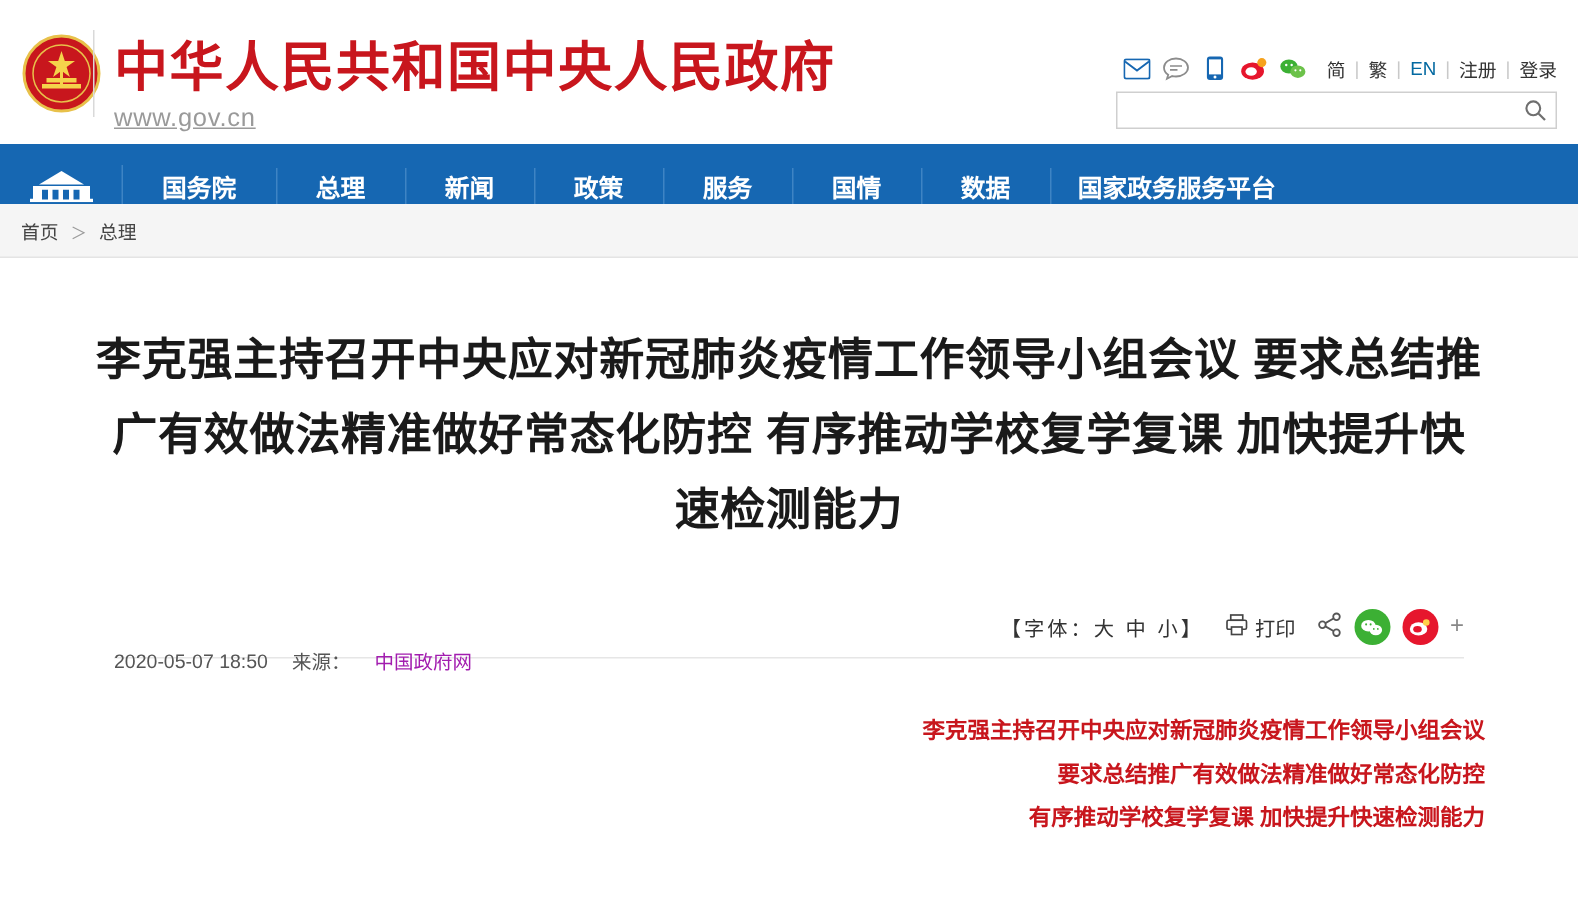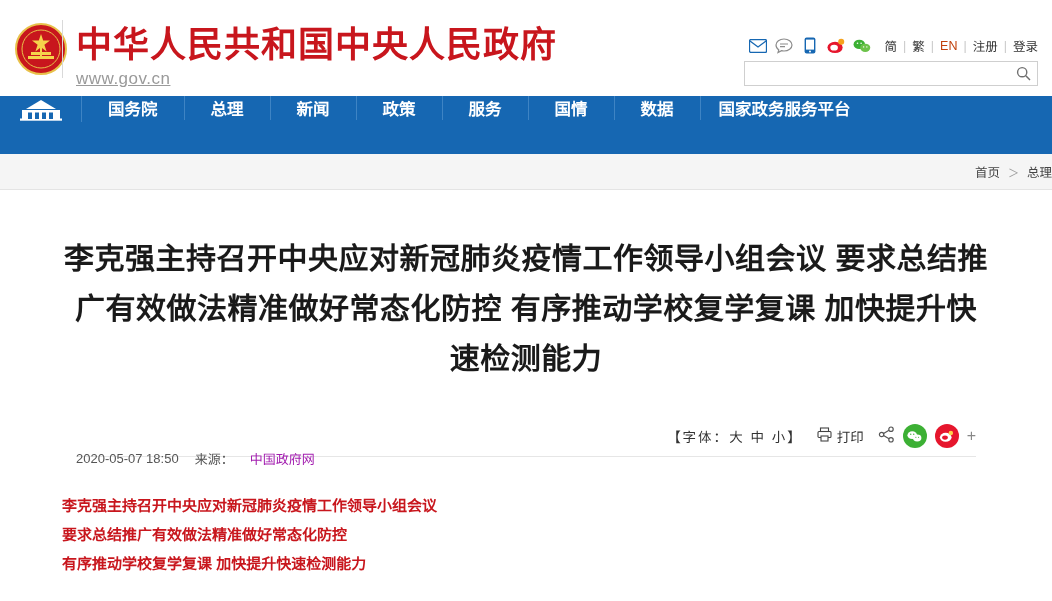--- a/index.html
+++ b/index.html
@@ -101,24 +101,24 @@
   .search-btn {
     width: 28px; height: 100%;
     display: flex; align-items: center; justify-content: center;
     background: transparent;
     border: none;
     cursor: pointer;
   }
 
   
   .nav {
-    height: 58px;
+    height: 40px;
     background: #1667b2;
     display: flex;
-    align-items: flex-start;
+    align-items: flex-end;
     color: #fff;
   }
   .nav-home {
     width: 82px;
     display: flex; align-items: center; justify-content: center;
     border-right: 1px solid #3e84c4;
   }
   .nav-item {
     flex: 0 0 auto;
     padding: 0 26px;
@@ -137,21 +137,20 @@
   
   .crumb {
     height: 36px;
     background: #f5f5f5;
     border-bottom: 1px solid #e4e4e4;
     display: flex; align-items: center;
     padding-left: 14px;
     font-size: 12.5px;
     color: #444;
     gap: 8px;
-    justify-content: flex-end;
   }
   .crumb a { color: #444; text-decoration: none; }
   .crumb .sep { color: #9b9b9b; font-size: 11px; }
 
   
   .article {
     padding: 0 62px;
   }
   .headline {
     margin: 44px 0 0 0;
@@ -207,21 +206,21 @@
 
   .divider-h {
     height: 1px;
     background: #e6e6e6;
     margin: 0 14px;
   }
 
   
   .subtitles {
     margin-top: 34px;
-    text-align: left;
+    text-align: right;
     color: #c8161d;
     font-weight: bold;
     font-size: 15px;
     line-height: 29px;
     font-family: "Liberation Sans", "DejaVu Sans", sans-serif;
   }
 </style>
 </head>
 <body>
 
@@ -281,21 +280,21 @@
           <circle cx="11.8" cy="9" r=".8" fill="#fff"></circle>
           <circle cx="15.4" cy="9" r=".8" fill="#fff"></circle>
         </svg>
     </span>
 
     <span class="util-links">
       <a>简</a>
       <span class="util-sep">|</span>
       <a>繁</a>
       <span class="util-sep">|</span>
-      <a style="color:#c2410c">EN</a>
+      <a style="color:#0369a1">EN</a>
       <span class="util-sep">|</span>
       <a>注册</a>
       <span class="util-sep">|</span>
       <a>登录</a>
     </span>
   </div>
 
   <div class="search-box">
     <input type="text" placeholder="" style="">
     <span class="search-btn">

